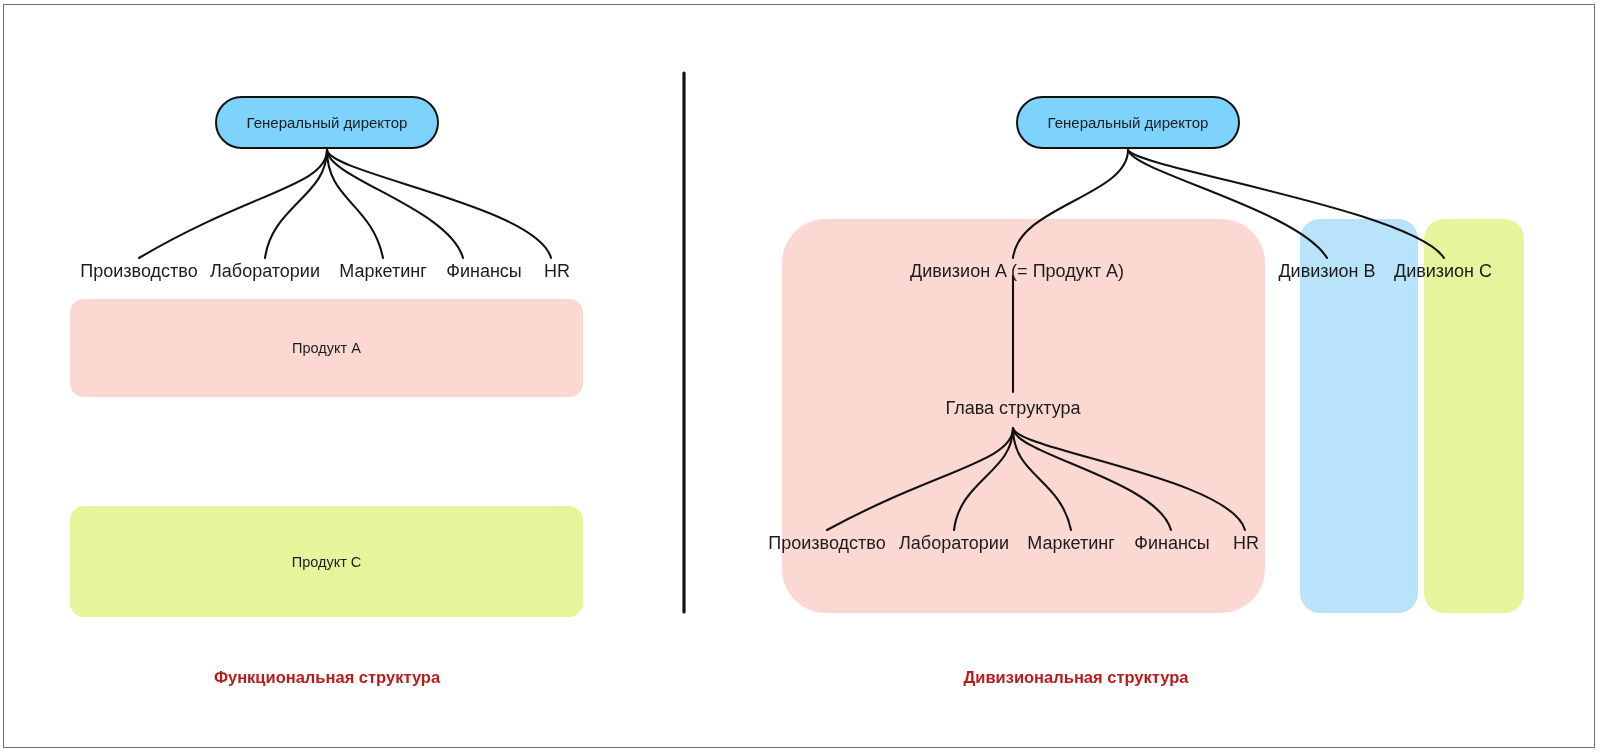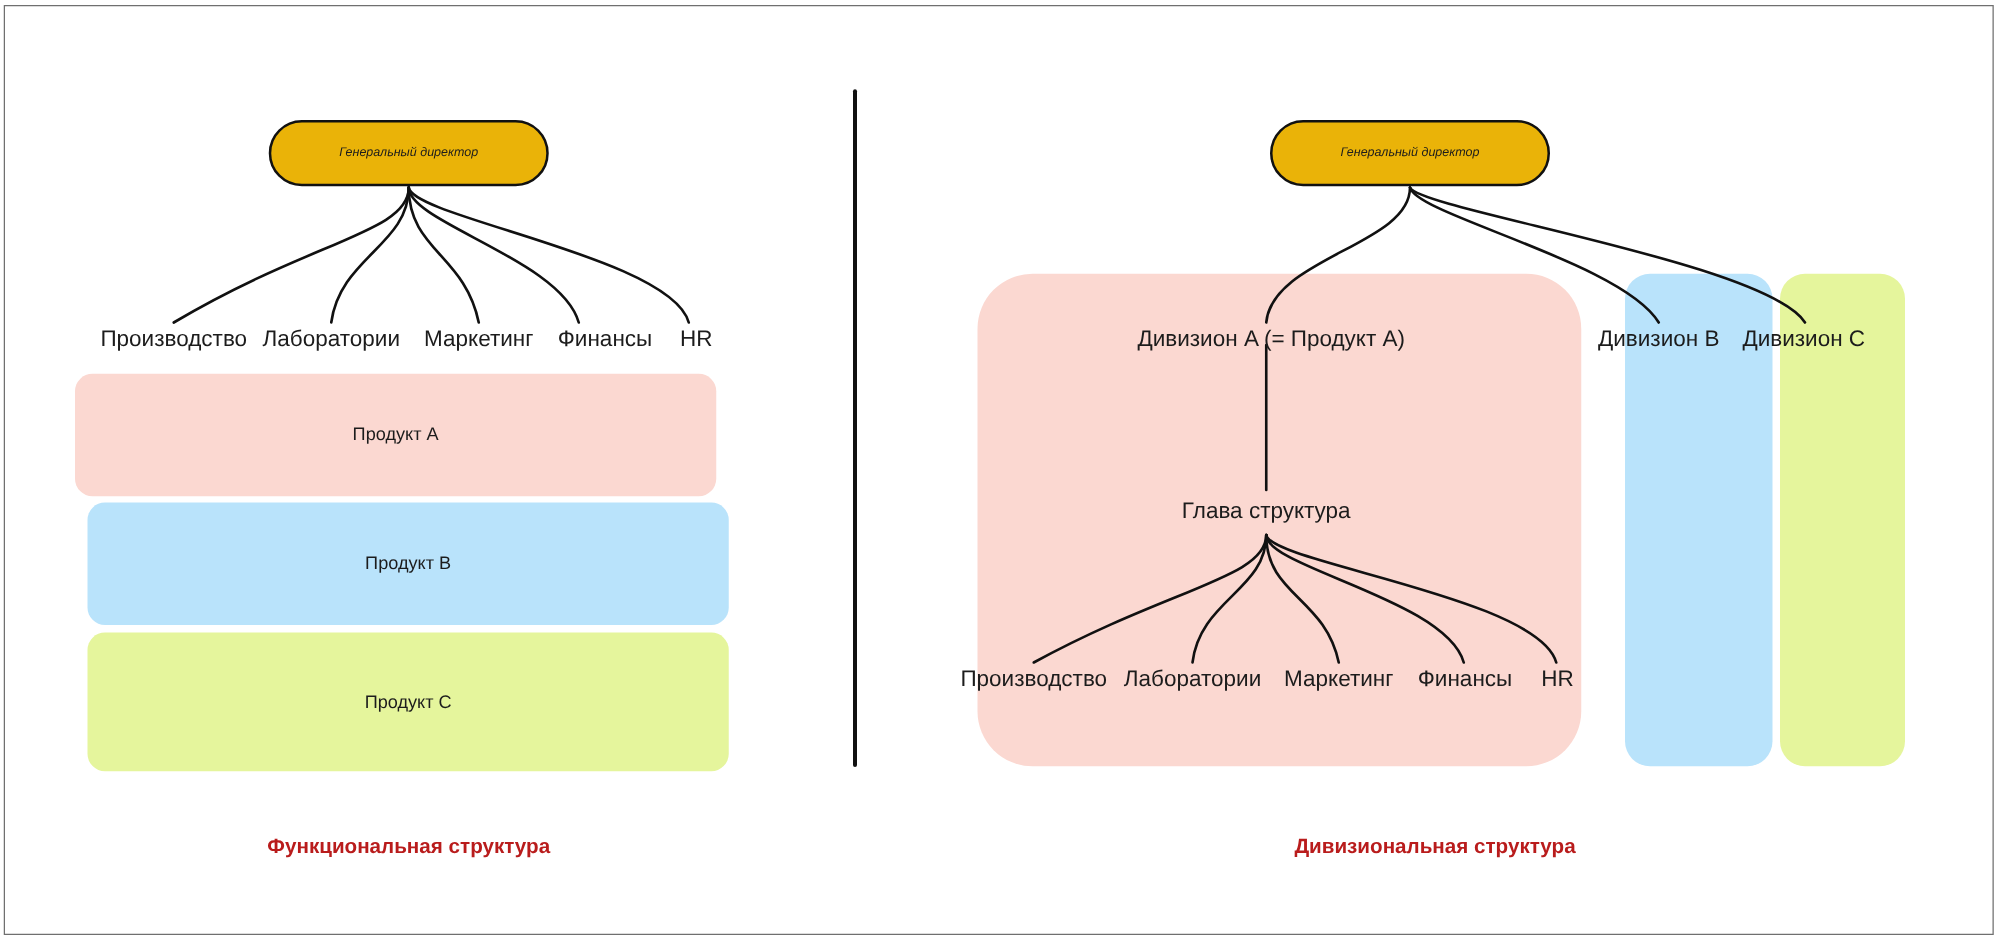--- a/index.html
+++ b/index.html
@@ -37,30 +37,29 @@
   }
   
   .panel {
     position: absolute;
     box-sizing: border-box;
   }
   
   .pill {
     position: absolute;
     box-sizing: border-box;
-    background: #eab308;
+    background: #7dd3fc;
     border: 2.2px solid #111111;
     border-radius: 40px;
     display: flex;
     align-items: center;
     justify-content: center;
-    font-size: 10px;
+    font-size: 15px;
     color: #1c1c1c;
     white-space: nowrap;
-    font-style: italic;
   }
   
   .node-label {
     position: absolute;
     font-size: 18px;
     color: #1c1c1c;
     white-space: nowrap;
     text-align: center;
     transform: translateX(-50%);
   }
@@ -84,25 +83,22 @@
     box-sizing: border-box;
   }
 </style>
 </head>
 <body>
 
 <div id="page">
 
   <div id="frame"></div>
 
-  <div class="prod-bar" style="left:60px; top:299px; width:513px; height:98px; background:#fbd8d1;">
+  <div class="prod-bar" style="left:70px; top:299px; width:513px; height:98px; background:#fbd8d1;">
     <span>Продукт A</span>
-  </div>
-  <div class="prod-bar" style="left:70px; top:402px; width:513px; height:98px; background:#b9e3fb;">
-    <span>Продукт B</span>
   </div>
   <div class="prod-bar" style="left:70px; top:506px; width:513px; height:111px; background:#e5f59c;">
     <span>Продукт C</span>
   </div>
 
   <div class="panel" style="left:782px; top:219px; width:483px; height:394px; background:#fbd8d1; border-radius:44px;"></div>
   <div class="panel" style="left:1300px; top:219px; width:118px; height:394px; background:#b9e3fb; border-radius:20px;"></div>
   <div class="panel" style="left:1424px; top:219px; width:100px; height:394px; background:#e5f59c; border-radius:20px;"></div>
 
   <svg id="svg-layer" viewBox="0 0 1600 753" xmlns="http://www.w3.org/2000/svg">
@@ -151,15 +147,15 @@
   <div class="node-label" style="left:1443px; top:261px;"><span>Дивизион C</span></div>
 
   <div class="node-label" style="left:1013px; top:398px;"><span>Глава структура</span></div>
 
   <div class="node-label" style="left:827px; top:533px;"><span>Производство</span></div>
   <div class="node-label" style="left:954px; top:533px;"><span>Лаборатории</span></div>
   <div class="node-label" style="left:1071px; top:533px;"><span>Маркетинг</span></div>
   <div class="node-label" style="left:1172px; top:533px;"><span>Финансы</span></div>
   <div class="node-label" style="left:1246px; top:533px;"><span>HR</span></div>
 
-  <div class="caption" style="left:1148px; top:668px;"><span>Дивизиональная структура</span></div>
+  <div class="caption" style="left:1076px; top:668px;"><span>Дивизиональная структура</span></div>
 
 </div>
 
 </body></html>

